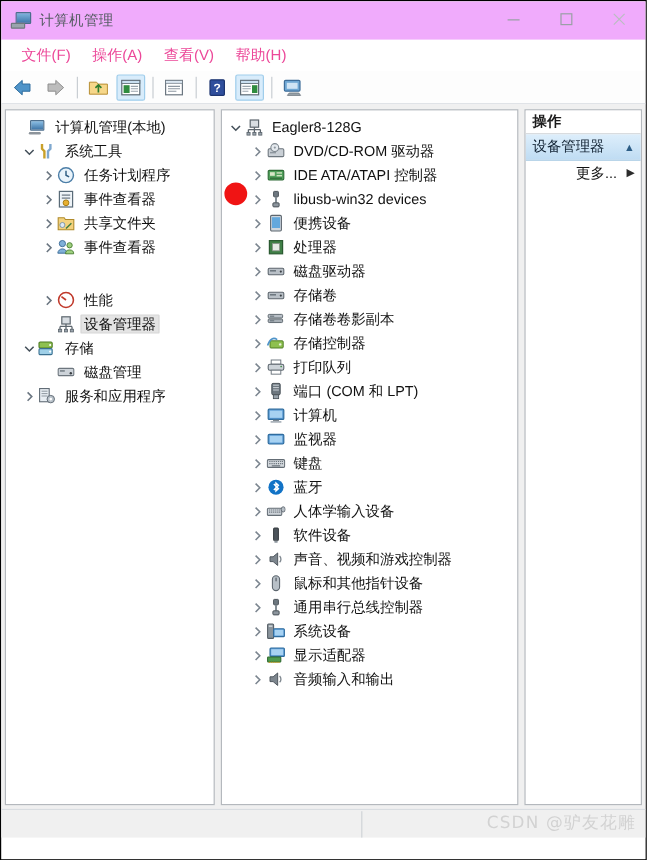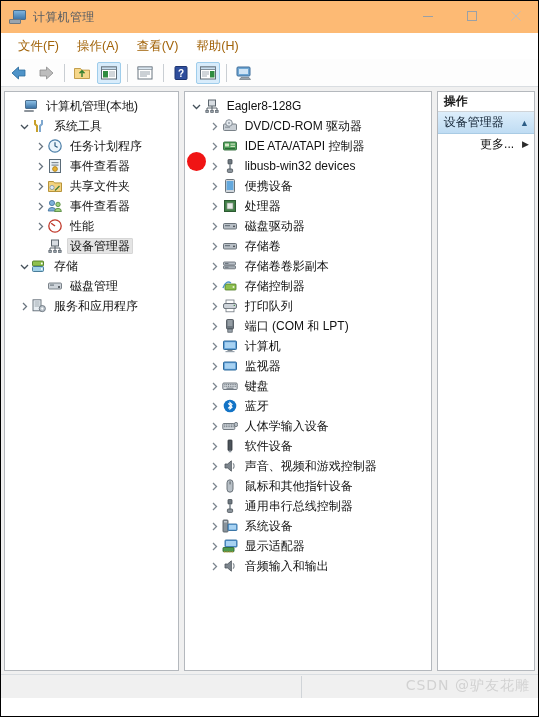--- a/index.html
+++ b/index.html
@@ -18,21 +18,21 @@
     background: #ffffff;
     overflow: hidden;
     box-sizing: border-box;
     border: 1px solid #000;
   }
 
   
   .titlebar {
     position: relative;
     height: 32px;
-    background: #fdba74;
+    background: #f0abfc;
     display: flex;
     align-items: center;
     padding-left: 8px;
     box-sizing: border-box;
   }
   .title-icon {
     width: 18px;
     height: 16px;
     margin-right: 6px;
     position: relative;
@@ -78,21 +78,21 @@
   .wc svg { display:block; }
 
   
   .menubar {
     height: 26px;
     background: #ffffff;
     display: flex;
     align-items: center;
     padding-left: 8px;
     font-size: 12.5px;
-    color: #a16207;
+    color: #ec4899;
     box-sizing: border-box;
   }
   .menubar .mi {
     padding: 3px 9px;
     white-space: nowrap;
   }
 
   
   .toolbar {
     height: 28px;
@@ -455,21 +455,21 @@
             <svg width="16" height="16" viewBox="0 0 16 16">
               <circle cx="5" cy="5" r="2.6" fill="#7fb0d8" stroke="#3e6d99" stroke-width="0.8"></circle>
               <path d="M1.2 13 a3.8 3.6 0 0 1 7.6 0 z" fill="#7fb0d8" stroke="#3e6d99" stroke-width="0.8"></path>
               <circle cx="11" cy="6.4" r="2.2" fill="#9ed07f" stroke="#4c8134" stroke-width="0.8"></circle>
               <path d="M7.6 13.5 a3.4 3.2 0 0 1 6.8 0 z" fill="#9ed07f" stroke="#4c8134" stroke-width="0.8"></path>
             </svg>
           </span>
           <span class="lbl">事件查看器</span>
         </div>
 
-        <div class="row" style="padding-left:28px;">
+        <div class="row" style="padding-left:28px;margin-top:24px;">
           <span class="chev">
             <svg width="9" height="9" viewBox="0 0 9 9">
                 <path d="M3 1 L6.5 4.5 L3 8" fill="none" stroke="#6a7580" stroke-width="1.3"></path>
               </svg>
           </span>
           <span class="ico">
             <svg width="16" height="16" viewBox="0 0 16 16">
               <circle cx="8" cy="8" r="6.2" fill="#ffffff" stroke="#c0392b" stroke-width="1.3"></circle>
               <path d="M8 8 L4.2 5.2" stroke="#c0392b" stroke-width="1.4"></path>
             </svg>

